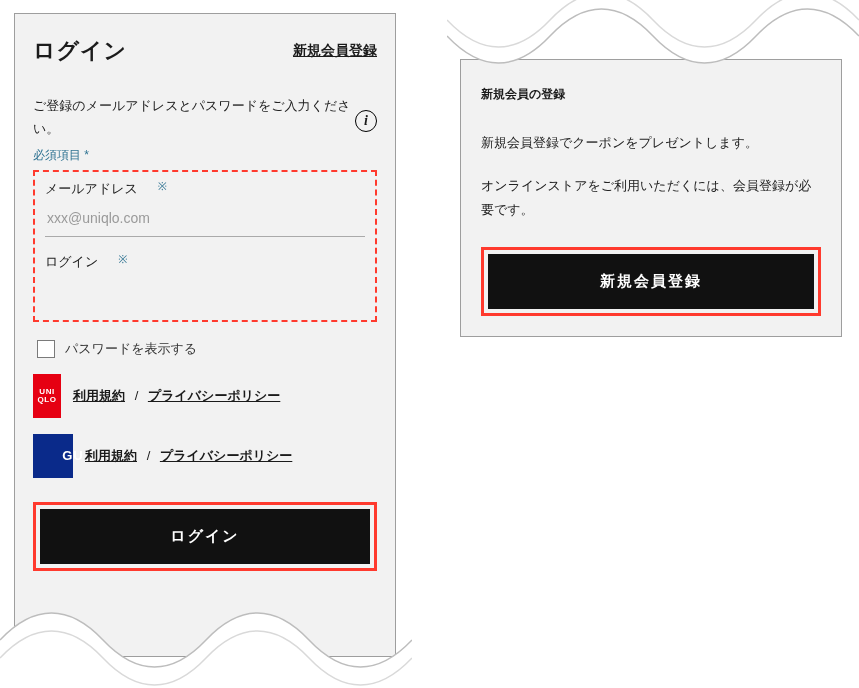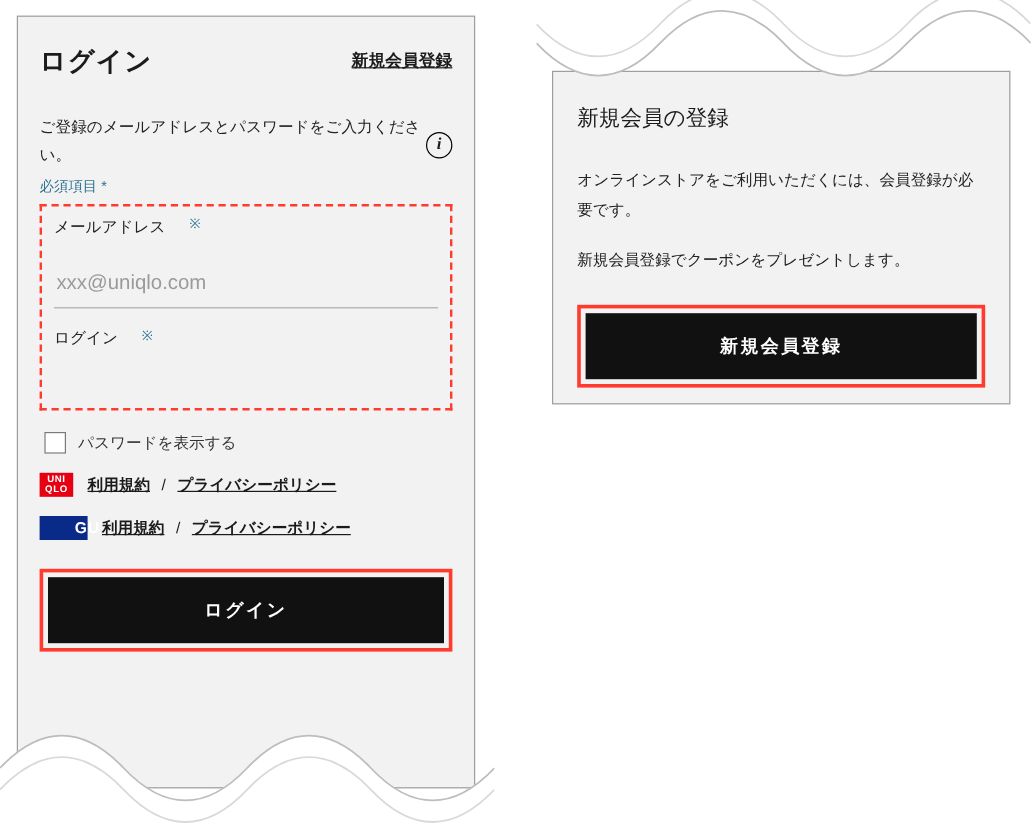--- a/index.html
+++ b/index.html
@@ -106,25 +106,24 @@
     color:var(--cyan);
     font-size:11px;
     position:relative;
     top:-2px;
   }
   .text-input{
     width:100%;
     border:none;
     border-bottom:1px solid #aaa;
     background:transparent;
-    font-size:17px;
+    font-size:14px;
     padding:6px 2px 10px 2px;
     outline:none;
     color:#333;
-    margin-top:16px;
   }
   .text-input::placeholder{ color:#9a9a9a; }
   .pw-input{
     width:100%;
     border:none;
     background:transparent;
     font-size:15px;
     padding:6px 2px 18px 2px;
     outline:none;
   }
@@ -145,21 +144,21 @@
   }
   .terms-row{
     display:flex;
     align-items:center;
     gap:12px;
     margin-top:16px;
     font-size:13px;
     font-weight:700;
   }
   .logo{
-    width:28px;height:20px;
+    width:28px;height:44px;
     display:flex;align-items:center;justify-content:center;
     color:#fff;
     font-weight:700;
     font-family:Arial,Helvetica,sans-serif;
   }
   .logo.uniqlo{ background:var(--accent-red); font-size:8px; line-height:1; text-align:center; letter-spacing:0.5px; }
   .logo.gu{ background:#0a2a8a; font-size:13px; letter-spacing:1px;padding-left:40px; }
   .terms-links a{ color:var(--link); text-decoration:underline; cursor:pointer; }
   .terms-links .sep{ margin:0 6px; font-weight:400; }
   .btn-wrap{
@@ -189,22 +188,22 @@
     cursor:pointer;
   }
 
   
   .signup-panel{
     left:460px; top:59px;
     width:382px; height:278px;
     padding:26px 20px 20px 20px;
   }
   .signup-title{
-    font-size:18px;
-    font-weight:400;
+    font-size:12px;
+    font-weight:700;
     margin-bottom:28px;
   }
   .signup-body{
     font-size:13px;
     line-height:1.9;
     color:#222;
   }
   .signup-body p{ margin:0 0 18px 0; }
 
   
@@ -275,22 +274,22 @@
 
     <div class="btn-wrap">
       <button class="primary-btn">ログイン</button>
     </div>
 
   </div>
 
   <div class="panel signup-panel">
     <div class="signup-title">新規会員の登録</div>
     <div class="signup-body">
+      <p>新規会員登録でクーポンをプレゼントします。</p>
       <p>オンラインストアをご利用いただくには、会員登録が必要です。</p>
-      <p>新規会員登録でクーポンをプレゼントします。</p>
     </div>
     <div class="btn-wrap">
       <button class="primary-btn">新規会員登録</button>
     </div>
   </div>
 
   <div class="wave" style="left:0;top:596px;width:412px;height:92px;">
     <svg viewBox="0 0 412 92" preserveAspectRatio="none">
       <path d="M0,44 C34,8 69,8 103,44 C137,80 172,80 206,44 C240,8 275,8 309,44 C343,80 378,80 412,44 L412,92 L0,92 Z" fill="#fff"></path>
       <path d="M0,44 C34,8 69,8 103,44 C137,80 172,80 206,44 C240,8 275,8 309,44 C343,80 378,80 412,44" fill="none" stroke="#bdbdbd" stroke-width="1.5"></path>

